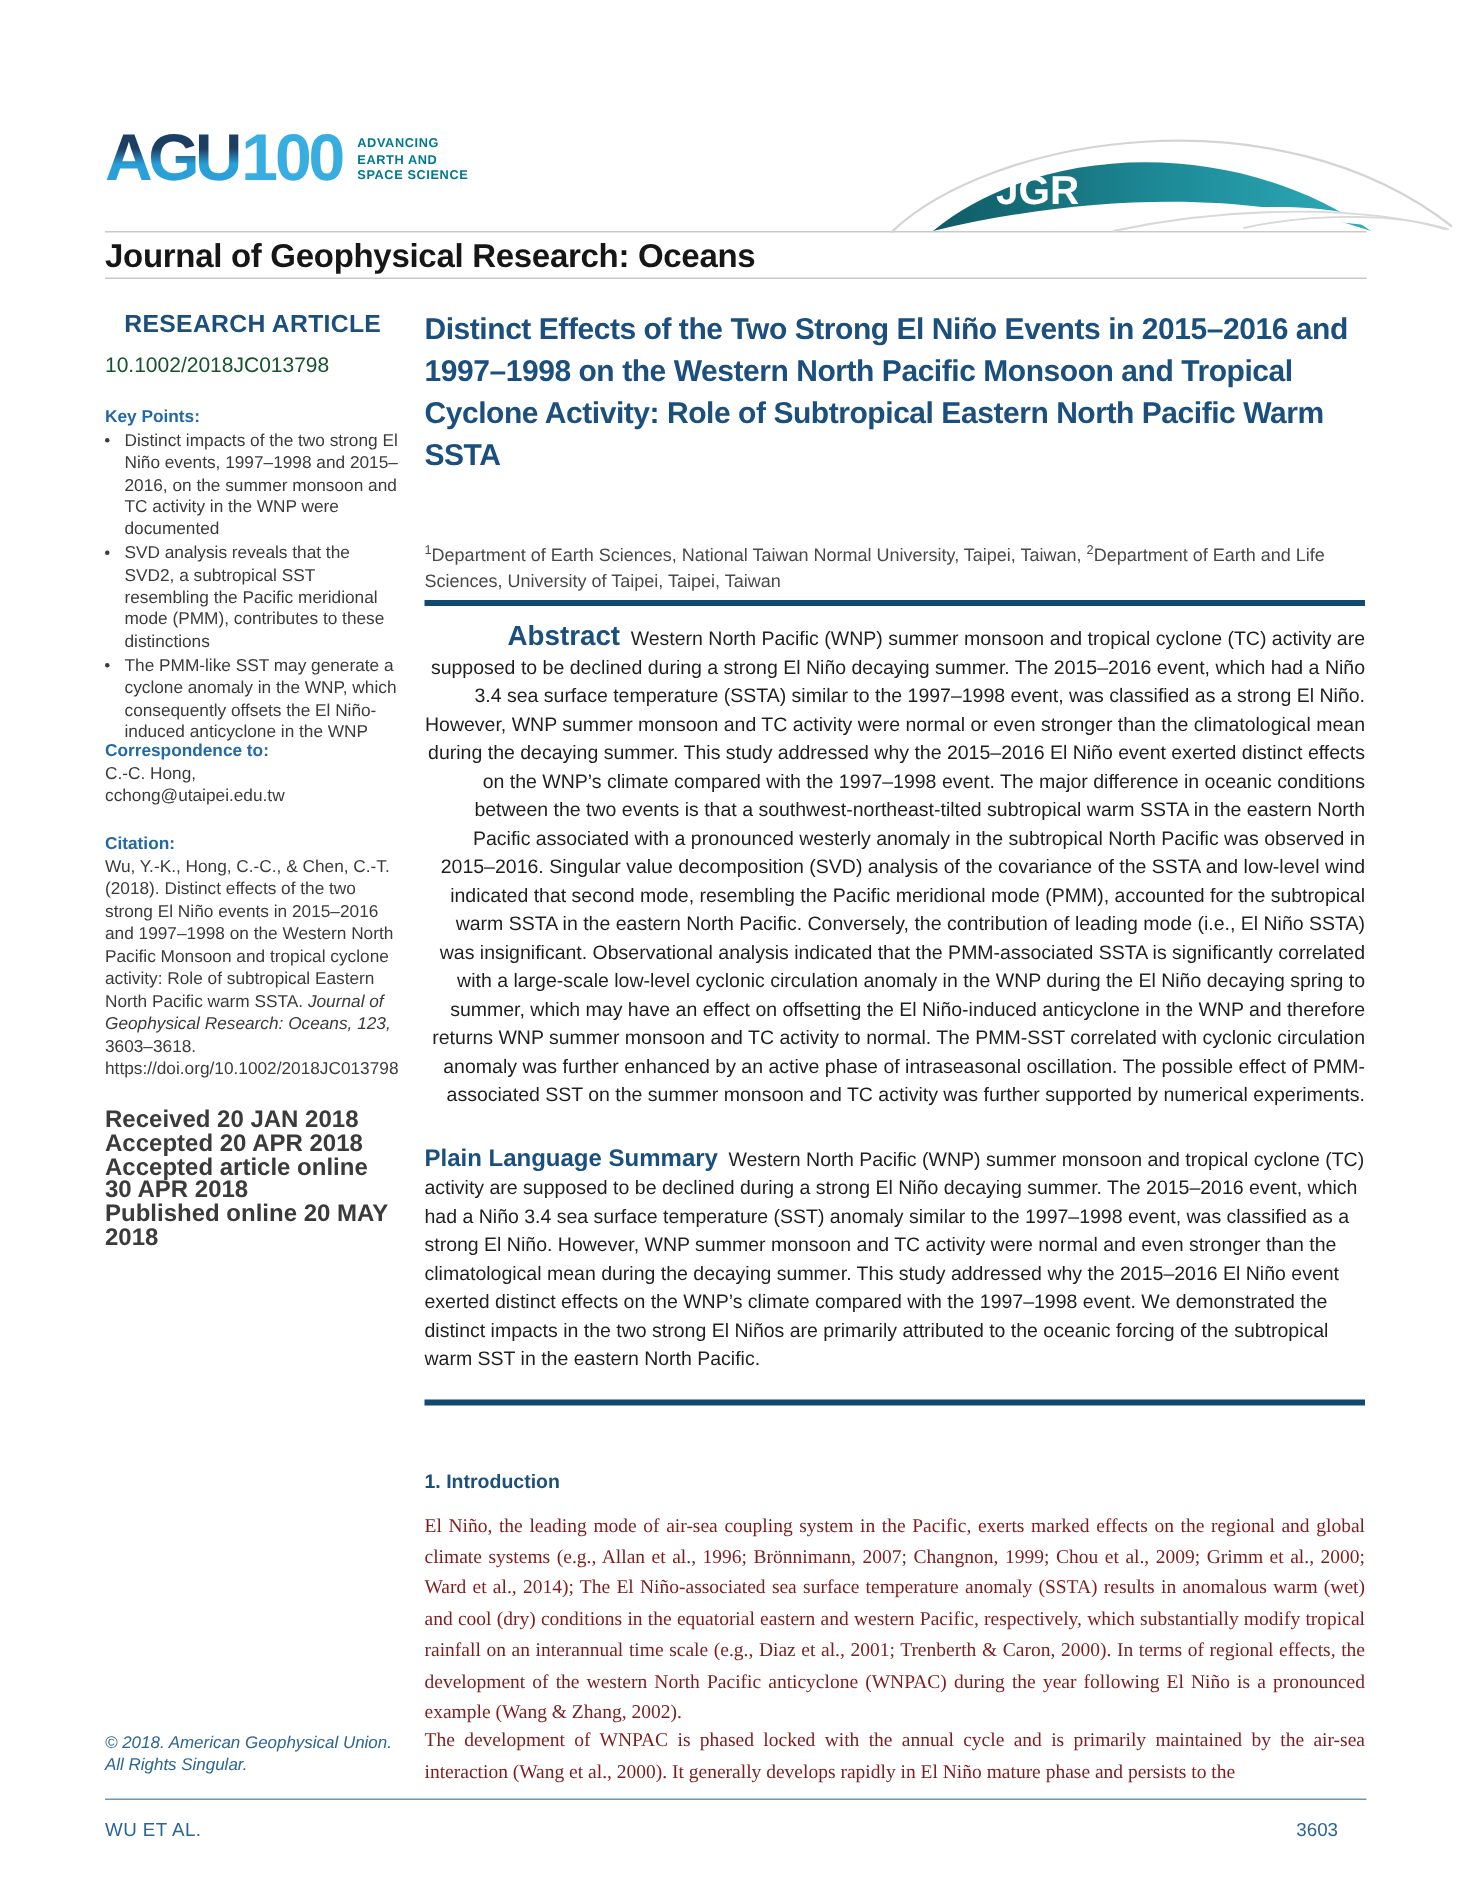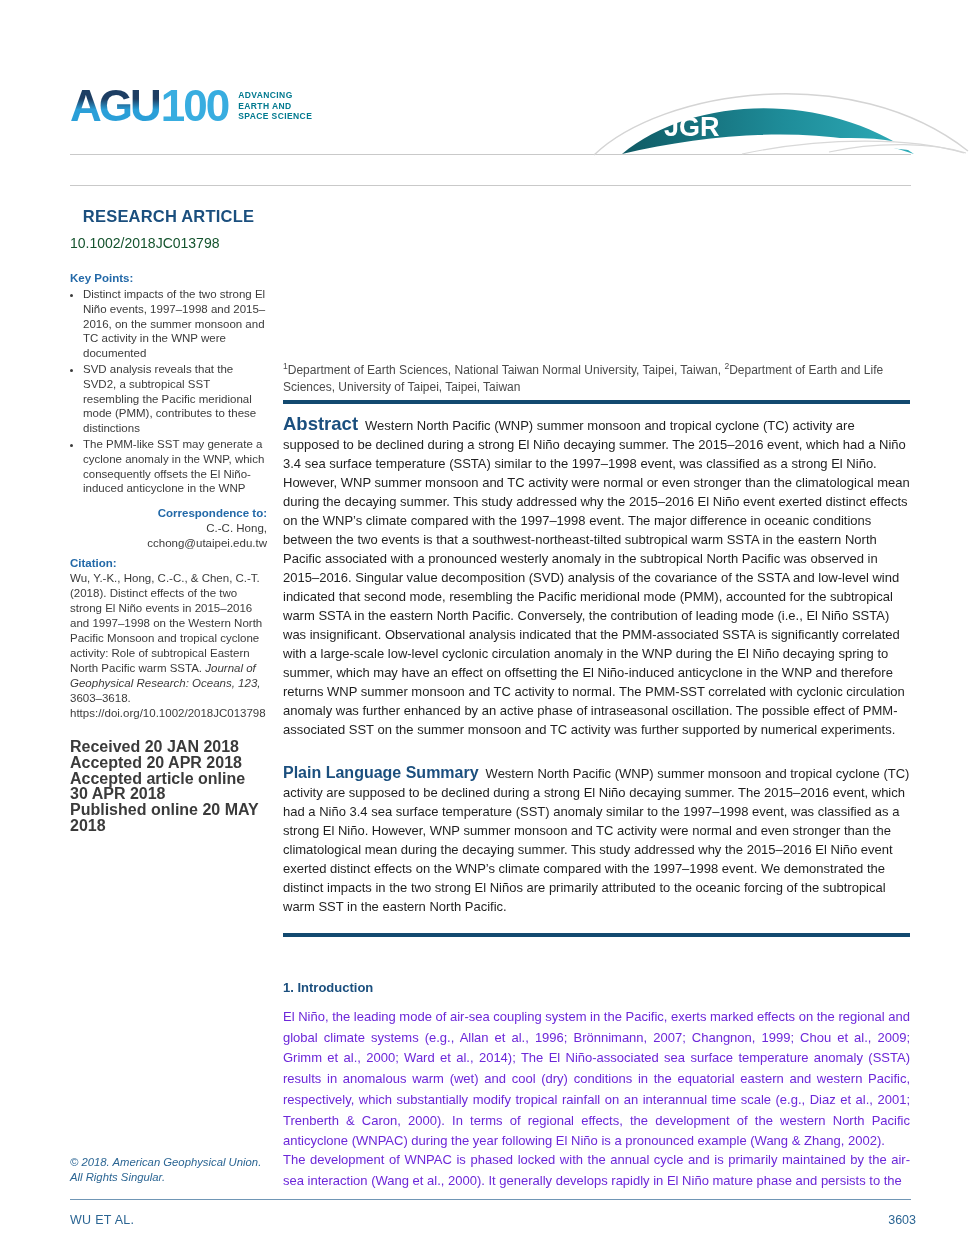--- a/index.html
+++ b/index.html
@@ -36,25 +36,25 @@
   .orcid{display:inline-block;width:13px;height:13px;border-radius:50%;background:#a6ce39;color:#ffffff;
     font-size:7.5px;font-weight:700;text-align:center;line-height:13px;margin-left:4px;vertical-align:1px;
     font-style:normal;}
   .affil{font-size:12px;line-height:17px;color:#4a4a4a;font-weight:400;}
   .affil sup{font-size:8.5px;}
   .rule-thick{position:absolute;left:283px;width:627px;height:4px;background:#12496f;}
   .abs p,.pls p{margin:0;font-size:13px;line-height:19px;color:#1f1f1f;}
   .abs-head{font-size:18.5px;font-weight:700;color:#1b4f7e;margin-right:7px;}
   .pls-head{font-size:16px;font-weight:700;color:#1b4f7e;margin-right:7px;}
   .sec-head{font-size:13px;font-weight:700;color:#1b4f7e;}
-  .body-p{margin:0;font-size:13px;line-height:20.7px;color:#6d28d9;text-align:justify;}
+  .body-p{margin:0;font-size:13px;line-height:20.7px;color:#7f1d1d;text-align:justify;font-family:Liberation Serif, serif;}
   
   .foot-rule{position:absolute;left:70px;width:841px;height:1px;background:#7096b5;}
   .foot-left{position:absolute;left:70px;top:1199px;font-size:12.5px;color:#2b6593;letter-spacing:.3px;}
-  .foot-right{position:absolute;left:616px;width:300px;top:1199px;font-size:12.5px;color:#2b6593;text-align:right;}
+  .foot-right{position:absolute;left:592px;width:300px;top:1199px;font-size:12.5px;color:#2b6593;text-align:right;}
 </style>
 </head>
 <body>
 
 <div class="page">
 
   <div class="agu-logo">
     <span class="agu-word">AGU</span>
     <span class="agu-num">100</span>
     <span class="agu-tagline">
@@ -75,35 +75,36 @@
       </linearGradient>
     </defs>
     <path d="M2,81 C70,16 260,-14 376,77" fill="none" stroke="#d4d4d4" stroke-width="1.5"></path>
     <path d="M30,80 C100,22 230,16 322,80 C240,52 130,56 30,80 Z" fill="url(#tealgrad)"></path>
     <path d="M118,80 C225,60 300,58 334,78 C255,67 175,72 118,80 Z" fill="#ffffff"></path>
     <path d="M150,80 C235,62 322,64 372,79" fill="none" stroke="#d8d8d8" stroke-width="1.2"></path>
     <path d="M237,78 C287,67 342,69 374,79" fill="none" stroke="#d8d8d8" stroke-width="1.2"></path>
     <text x="72" y="62" font-size="27" font-weight="700" fill="#ffffff" font-family="Liberation Sans, sans-serif">JGR</text>
   </svg>
 
+  <div class="journal-title">Journal of Geophysical Research: Oceans</div>
   <div class="rule-hair" style="top:171px;left:70px;width:841px;"></div>
 
   <div class="side side-type" style="top:193px;text-align:center;">RESEARCH ARTICLE</div>
   <div class="side side-doi" style="top:221px;">10.1002/2018JC013798</div>
 
   <div class="side" style="top:258px;">
     <div class="side-h">Key Points:</div>
     <ul class="kp">
       <li>Distinct impacts of the two strong El Niño events, 1997–1998 and 2015–2016, on the summer monsoon and TC activity in the WNP were documented</li>
       <li>SVD analysis reveals that the SVD2, a subtropical SST resembling the Pacific meridional mode (PMM), contributes to these distinctions</li>
       <li>The PMM-like SST may generate a cyclone anomaly in the WNP, which consequently offsets the El Niño-induced anticyclone in the WNP</li>
     </ul>
   </div>
 
-  <div class="side" style="top:493px;text-align:right;">
+  <div class="side" style="top:481px;">
     <div class="side-h">Correspondence to:</div>
     <div class="side-txt">C.-C. Hong,</div>
     <div class="side-txt">cchong@utaipei.edu.tw</div>
   </div>
 
   <div class="side" style="top:543px;">
     <div class="side-h">Citation:</div>
     <p class="side-txt" style="margin:1px 0 0 0;"><span>Wu, Y.-K., Hong, C.-C., &amp; Chen, C.-T. (2018). Distinct effects of the two strong El Niño events in 2015–2016 and 1997–1998 on the Western North Pacific Monsoon and tropical cyclone activity: Role of subtropical Eastern North Pacific warm SSTA. </span><i>Journal of Geophysical Research: Oceans, 123,</i><span> 3603–3618. https://doi.org/10.1002/2018JC013798</span></p>
   </div>
 
@@ -112,29 +113,30 @@
     <div>Accepted 20 APR 2018</div>
     <div>Accepted article online 30 APR 2018</div>
     <div>Published online 20 MAY 2018</div>
   </div>
 
   <div class="side copyright" style="top:1141px;font-style:italic;">
     <div>© 2018. American Geophysical Union.</div>
     <div>All Rights Singular.</div>
   </div>
 
+  <div class="main art-title" style="top:192px;">Distinct Effects of the Two Strong El Niño Events in 2015–2016 and 1997–1998 on the Western North Pacific Monsoon and Tropical Cyclone Activity: Role of Subtropical Eastern North Pacific Warm SSTA</div>
 
 
   <div class="main affil" style="top:344px;">
     <sup>1</sup><span>Department of Earth Sciences, National Taiwan Normal University, Taipei, Taiwan, </span><sup>2</sup><span>Department of Earth and Life Sciences, University of Taipei, Taipei, Taiwan</span>
   </div>
 
   <div class="rule-thick" style="top:386px;"></div>
 
-  <div class="main abs" style="top:400px;">
+  <div class="main abs" style="top:400px;text-align:right;">
     <p><span class="abs-head">Abstract</span><span>Western North Pacific (WNP) summer monsoon and tropical cyclone (TC) activity are supposed to be declined during a strong El Niño decaying summer. The 2015–2016 event, which had a Niño 3.4 sea surface temperature (SSTA) similar to the 1997–1998 event, was classified as a strong El Niño. However, WNP summer monsoon and TC activity were normal or even stronger than the climatological mean during the decaying summer. This study addressed why the 2015–2016 El Niño event exerted distinct effects on the WNP’s climate compared with the 1997–1998 event. The major difference in oceanic conditions between the two events is that a southwest-northeast-tilted subtropical warm SSTA in the eastern North Pacific associated with a pronounced westerly anomaly in the subtropical North Pacific was observed in 2015–2016. Singular value decomposition (SVD) analysis of the covariance of the SSTA and low-level wind indicated that second mode, resembling the Pacific meridional mode (PMM), accounted for the subtropical warm SSTA in the eastern North Pacific. Conversely, the contribution of leading mode (i.e., El Niño SSTA) was insignificant. Observational analysis indicated that the PMM-associated SSTA is significantly correlated with a large-scale low-level cyclonic circulation anomaly in the WNP during the El Niño decaying spring to summer, which may have an effect on offsetting the El Niño-induced anticyclone in the WNP and therefore returns WNP summer monsoon and TC activity to normal. The PMM-SST correlated with cyclonic circulation anomaly was further enhanced by an active phase of intraseasonal oscillation. The possible effect of PMM-associated SST on the summer monsoon and TC activity was further supported by numerical experiments.</span></p>
   </div>
 
   <div class="main pls" style="top:749px;">
     <p><span class="pls-head">Plain Language Summary</span><span>Western North Pacific (WNP) summer monsoon and tropical cyclone (TC) activity are supposed to be declined during a strong El Niño decaying summer. The 2015–2016 event, which had a Niño 3.4 sea surface temperature (SST) anomaly similar to the 1997–1998 event, was classified as a strong El Niño. However, WNP summer monsoon and TC activity were normal and even stronger than the climatological mean during the decaying summer. This study addressed why the 2015–2016 El Niño event exerted distinct effects on the WNP’s climate compared with the 1997–1998 event. We demonstrated the distinct impacts in the two strong El Niños are primarily attributed to the oceanic forcing of the subtropical warm SST in the eastern North Pacific.</span></p>
   </div>
 
   <div class="rule-thick" style="top:919px;"></div>
 
   <div class="main sec-head" style="top:966px;">1. Introduction</div>

